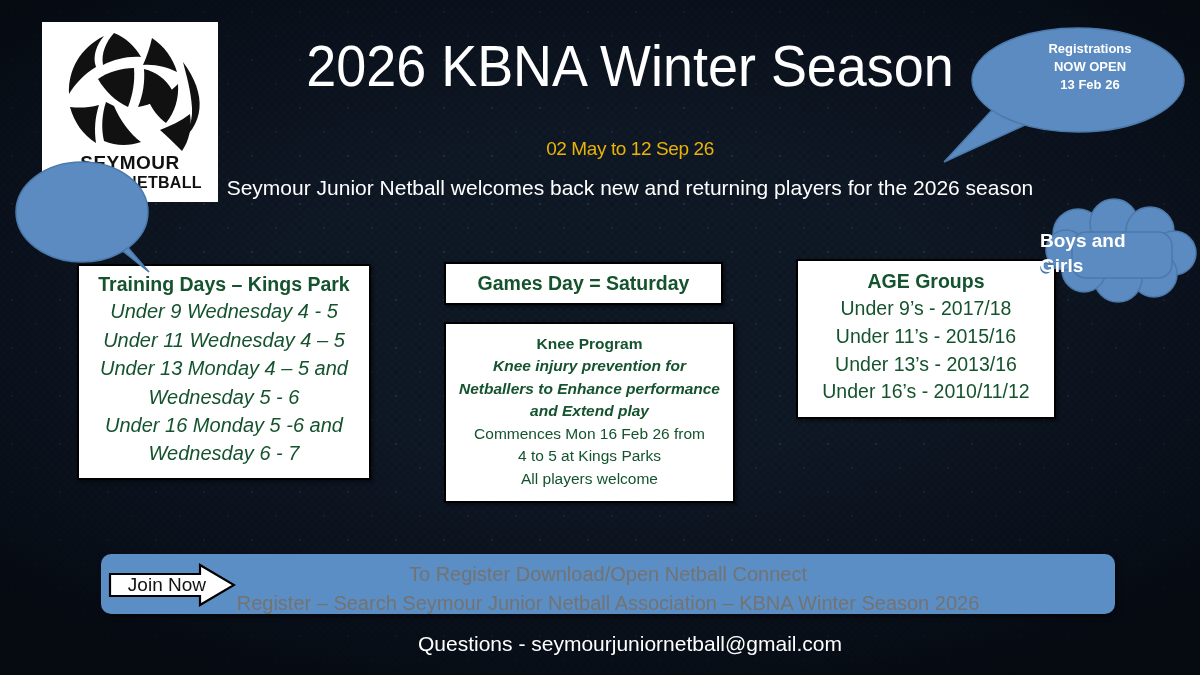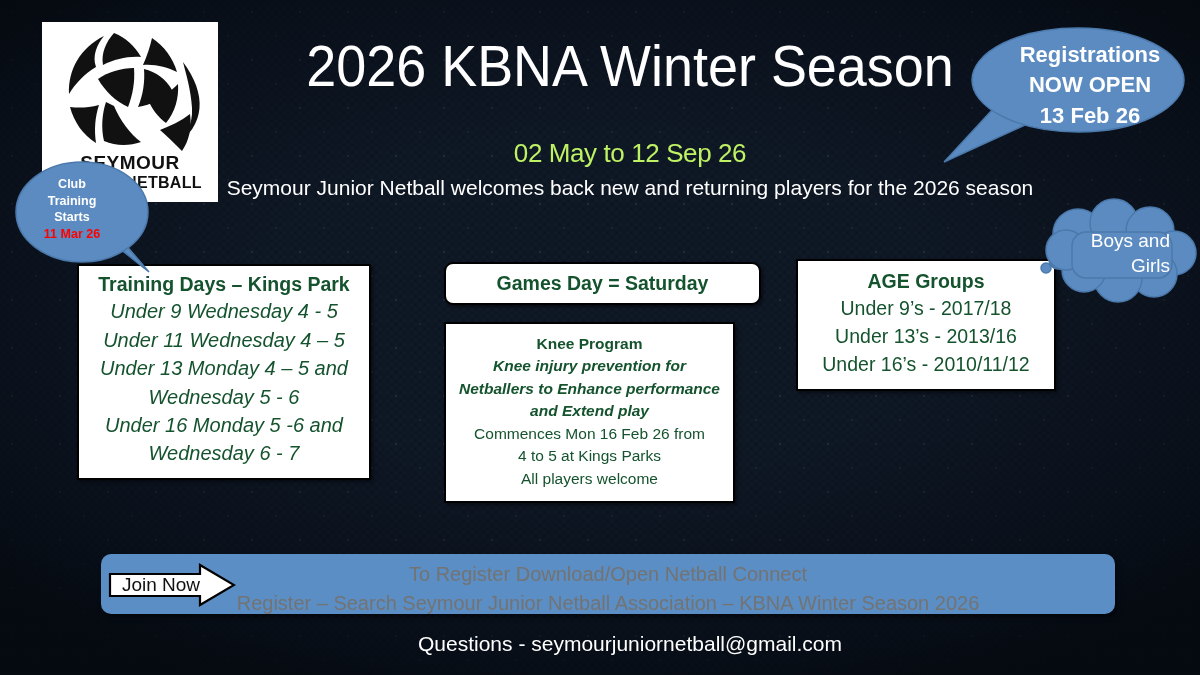--- a/index.html
+++ b/index.html
@@ -51,62 +51,62 @@
   
   #title{
     position:absolute;left:250px;top:36px;width:760px;
     text-align:center;color:#fff;font-size:58px;line-height:1.02;
     font-family:"Liberation Sans Narrow","Liberation Sans",sans-serif;
     transform:scaleX(.93);transform-origin:50% 50%;
     z-index:5;white-space:nowrap;
   }
   #dates{
     position:absolute;left:250px;top:138px;width:760px;text-align:center;
-    color:#bef264;font-size:26px;letter-spacing:-.4px;z-index:5;
+    color:#eab308;font-size:19px;letter-spacing:-.4px;z-index:5;
   }
   #welcome{
     position:absolute;left:200px;top:176px;width:860px;text-align:center;
     color:#fff;font-size:21px;z-index:5;
   }
 
   
   .bub-fill{fill:#5b8bc0;stroke:#4b79ab;stroke-width:1.5;}
   #club-bubble{position:absolute;left:14px;top:160px;width:175px;height:118px;z-index:8;}
   #club-text{
     position:absolute;left:26px;top:176px;width:92px;text-align:center;
     color:#fff;font-weight:bold;font-size:12.5px;line-height:1.32;z-index:9;
   }
   #club-date{color:#ff0000;}
 
   #reg-bubble{position:absolute;left:940px;top:22px;width:250px;height:160px;z-index:8;}
   #reg-text{
     position:absolute;left:1000px;top:40px;width:180px;text-align:center;
-    color:#fff;font-weight:bold;font-size:22px;line-height:1.38;z-index:9;
+    color:#fff;font-weight:bold;font-size:13px;line-height:1.38;z-index:9;
   }
 
   #cloud-bubble{position:absolute;left:1028px;top:198px;width:172px;height:120px;z-index:8;}
   #cloud-text{
-    position:absolute;left:1040px;top:228px;width:130px;text-align:right;
-    color:#fff;font-size:19px;line-height:1.32;z-index:9;
+    position:absolute;left:1040px;top:228px;width:130px;text-align:left;
+    color:#fff;font-size:19px;line-height:1.32;z-index:9;font-weight:bold;
   }
 
   
   .box{
     position:absolute;background:#fff;border:2.5px solid #000;
     color:#14532d;text-align:center;z-index:4;
     box-shadow:2px 2px 3px rgba(0,0,0,.45);
   }
   .box .hd{font-weight:bold;}
   .box .ln{white-space:nowrap;}
 
   #training-box{left:77px;top:264px;width:282px;padding:6px 4px 10px;}
   #training-box .hd{font-size:19.5px;line-height:1.3;}
   #training-box .ln{font-size:20px;line-height:1.42;font-style:italic;}
 
-  #games-box{left:444px;top:262px;width:275px;padding:8px 19px;border-radius:9px;}
+  #games-box{left:444px;top:262px;width:275px;padding:8px 0;}
   #games-box .hd{font-size:19.5px;}
 
   #knee-box{left:444px;top:322px;width:275px;padding:9px 6px 11px;}
   #knee-box .hd{font-size:15.5px;line-height:1.45;}
   #knee-box .ln{font-size:15.5px;line-height:1.45;}
   #knee-box .it{font-style:italic;font-weight:bold;}
 
   #age-box{left:796px;top:259px;width:256px;padding:7px 0 11px;}
   #age-box .hd{font-size:19.5px;line-height:1.4;}
   #age-box .ln{font-size:19.5px;line-height:1.42;}
@@ -116,21 +116,21 @@
     position:absolute;left:101px;top:554px;width:1014px;height:60px;
     background:#5b8ec4;border-radius:10px;z-index:4;
     box-shadow:2px 3px 5px rgba(0,0,0,.5);
   }
   #banner-text{
     position:absolute;left:101px;top:560px;width:1014px;text-align:center;
     color:#737373;font-size:20px;line-height:1.45;z-index:5;
   }
   #join-arrow{position:absolute;left:108px;top:563px;width:128px;height:44px;z-index:7;}
   #join-label{
-    position:absolute;left:116px;top:574px;width:90px;text-align:center;
+    position:absolute;left:116px;top:574px;width:90px;text-align:right;
     color:#111;font-size:19px;z-index:8;
   }
   #questions{
     position:absolute;left:200px;top:632px;width:860px;text-align:center;
     color:#fff;font-size:21px;z-index:5;
   }
 </style>
 </head>
 <body>
 
@@ -158,26 +158,20 @@
   </div>
 
   <div id="title">2026 KBNA Winter Season</div>
   <div id="dates">02 May to 12 Sep 26</div>
   <div id="welcome">Seymour Junior Netball welcomes back new and returning players for the 2026 season</div>
 
   <svg id="club-bubble" viewBox="0 0 175 118">
     <path class="bub-fill" d="M92 62 L135 112 L100 84 Z"></path>
     <ellipse class="bub-fill" cx="68" cy="52" rx="66" ry="50"></ellipse>
   </svg>
-  <div id="club-text">
-    <div>Club</div>
-    <div>Training</div>
-    <div>Starts</div>
-    <div id="club-date">11 Mar 26</div>
-  </div>
 
   <svg id="reg-bubble" viewBox="0 0 250 160">
     <path class="bub-fill" d="M78 60 L4 140 L96 98 Z"></path>
     <ellipse class="bub-fill" cx="138" cy="58" rx="106" ry="52"></ellipse>
   </svg>
   <div id="reg-text">
     <div>Registrations</div>
     <div>NOW OPEN</div>
     <div>13 Feb 26</div>
   </div>
@@ -222,20 +216,21 @@
     <div class="ln it">Netballers to Enhance performance</div>
     <div class="ln it">and Extend play</div>
     <div class="ln">Commences Mon 16 Feb 26 from</div>
     <div class="ln">4 to 5 at Kings Parks</div>
     <div class="ln">All players welcome</div>
   </div>
 
   <div class="box" id="age-box">
     <div class="hd">AGE Groups</div>
     <div class="ln">Under 9’s - 2017/18</div>
+    <div class="ln">Under 11’s - 2015/16</div>
     <div class="ln">Under 13’s - 2013/16</div>
     <div class="ln">Under 16’s - 2010/11/12</div>
   </div>
 
   <div id="banner"></div>
   <div id="banner-text">
     <div>To Register Download/Open Netball Connect</div>
     <div>Register – Search Seymour Junior Netball Association – KBNA Winter Season 2026</div>
   </div>
   <svg id="join-arrow" viewBox="0 0 128 44">

